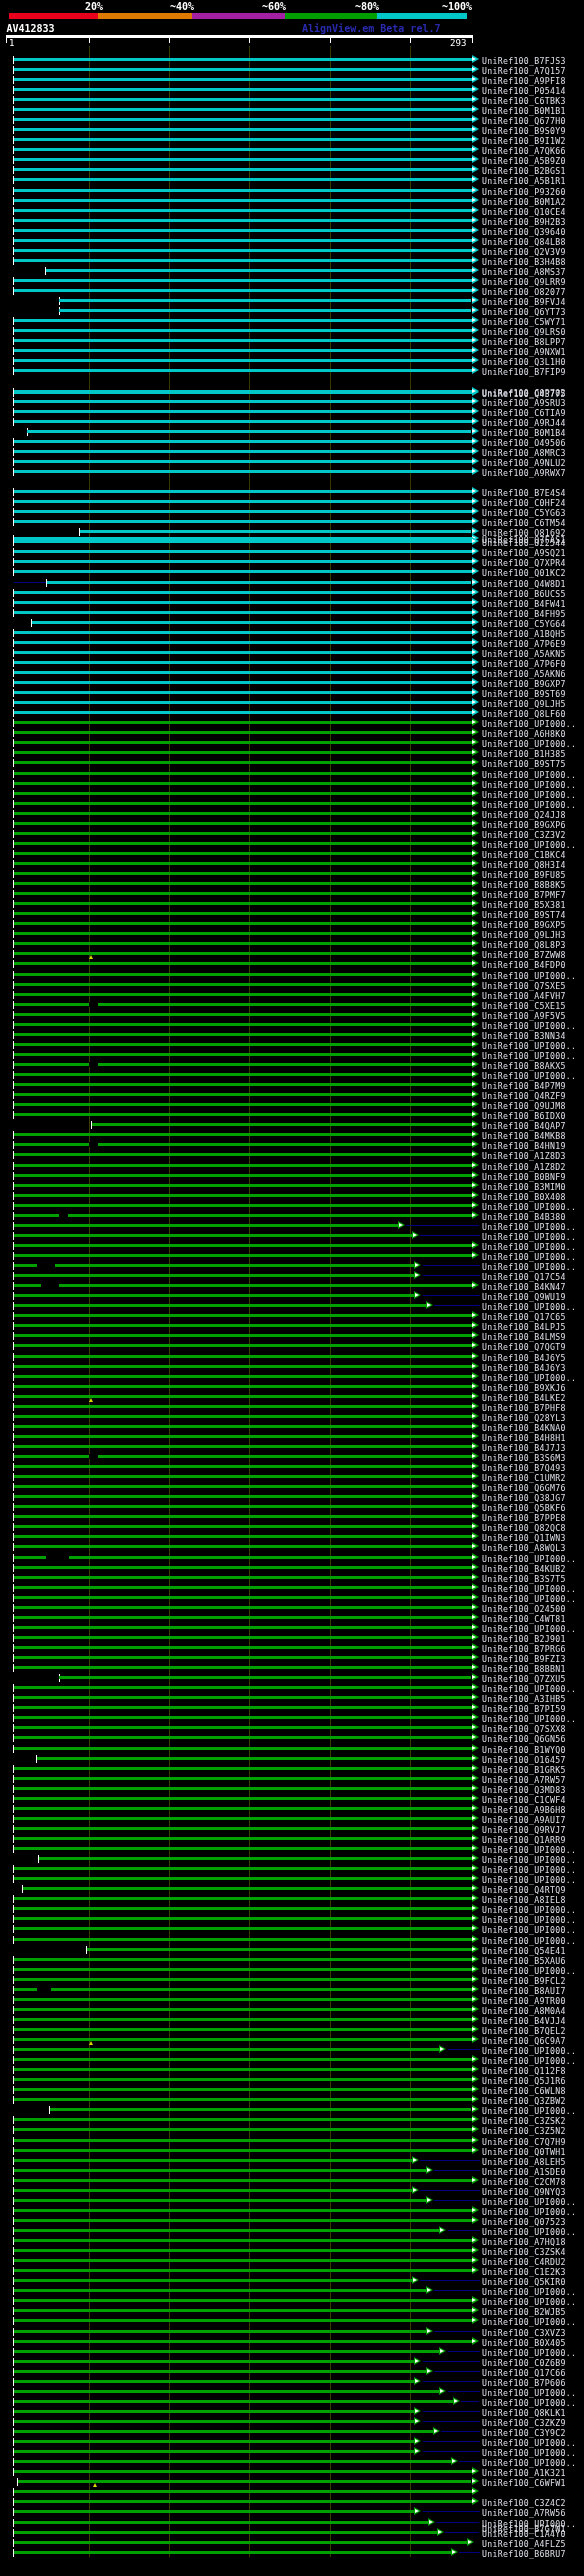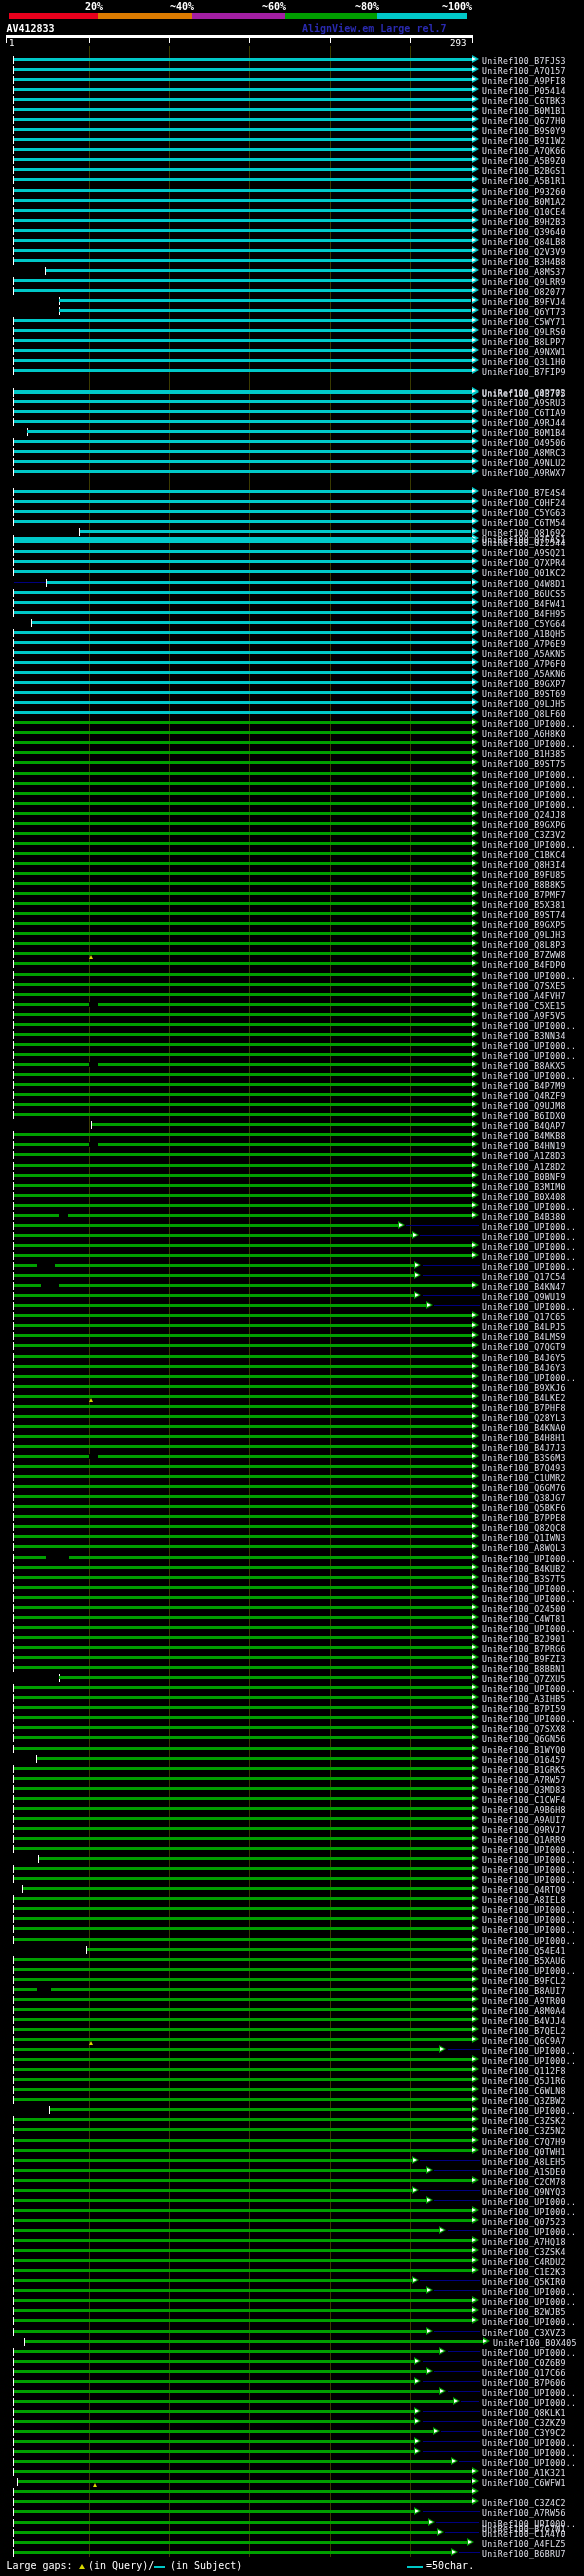--- a/index.html
+++ b/index.html
@@ -32,21 +32,21 @@
       <div class="abs scale-label" style="left: 170px;">~40%</div>
       <div class="abs seg" style="left: 192px; width: 93px; background: rgb(163, 31, 163);"></div>
       <div class="abs scale-label" style="left: 262px;">~60%</div>
       <div class="abs seg" style="left: 285px; width: 92px; background: rgb(0, 158, 0);"></div>
       <div class="abs scale-label" style="left: 355px;">~80%</div>
       <div class="abs seg" style="left: 377px; width: 90px; background: rgb(0, 200, 200);"></div>
       <div class="abs scale-label" style="left: 442px;">~100%</div>
     </div>
 
   <div class="abs" id="query-title">AV412833</div>
-  <div class="abs" id="app-version">AlignView.em Large rel.7</div>
+  <div class="abs" id="app-version">AlignView.em Beta rel.7</div>
 
   <div class="abs" id="ruler-bar"></div>
   <div class="abs ruler-tick" style="left:6.4px"></div>
   <div class="abs ruler-num" style="left:9.1px">1</div>
   <div class="abs ruler-num" style="left:450px">293</div>
   <div class="abs ruler-tick" style="left:472px"></div>
 
   <div id="plot">
       <div class="abs gridline" style="left: 89px;"></div>
       <div class="abs gridline" style="left: 169px;"></div>
@@ -1767,21 +1767,21 @@
         <div class="abs row-label" style="left: 482px; top: 0.9px;">UniRef100_UPI000..</div>
       </div>
       <div class="abs" style="left: 0px; top: 2327px; width: 585px; height: 10px;">
         <div class="abs" style="left: 12.8px; top: 0.9px; width: 0.9px; height: 8.2px; background: rgb(255, 255, 255);"></div>
         <div class="abs" style="left: 13.7px; top: 2.7px; width: 412px; height: 3.7px; background: rgb(0, 160, 0);"></div>
         <div class="abs" style="left: 426px; top: 0px; width: 0px; height: 0px; border-top: 4.6px solid transparent; border-bottom: 4.6px solid transparent; border-left: 7.3px solid rgb(0, 160, 0);"></div>
         <div class="abs" style="left: 427px; top: 1.8px; width: 0px; height: 0px; border-top: 2.7px solid transparent; border-bottom: 2.7px solid transparent; border-left: 4.6px solid rgb(255, 255, 255);"></div>
         <div class="abs" style="left: 434px; top: 3.7px; width: 46px; height: 1.8px; background: rgb(0, 0, 128);"></div>
         <div class="abs row-label" style="left: 482px; top: 0.9px;">UniRef100_C3XVZ3</div>
       </div>
-      <div class="abs" style="left: 11px; top: 2337px; width: 477px; height: 10px; padding-left: 10px;">
+      <div class="abs" style="left: 0px; top: 2337px; width: 477px; height: 10px; padding-left: 10px;">
         <div class="abs" style="left: 12.8px; top: 0.9px; width: 0.9px; height: 8.2px; background: rgb(255, 255, 255);"></div>
         <div class="abs" style="left: 13.7px; top: 2.7px; width: 458px; height: 3.7px; background: rgb(0, 160, 0);"></div>
         <div class="abs" style="left: 472px; top: 0px; width: 0px; height: 0px; border-top: 4.6px solid transparent; border-bottom: 4.6px solid transparent; border-left: 7.3px solid rgb(0, 160, 0);"></div>
         <div class="abs" style="left: 472px; top: 1.8px; width: 0px; height: 0px; border-top: 2.7px solid transparent; border-bottom: 2.7px solid transparent; border-left: 4.6px solid rgb(255, 255, 255);"></div>
         <div class="abs row-label" style="left: 482px; top: 0.9px;">UniRef100_B0X405</div>
       </div>
       <div class="abs" style="left: 0px; top: 2347px; width: 585px; height: 10px;">
         <div class="abs" style="left: 12.8px; top: 0.9px; width: 0.9px; height: 8.2px; background: rgb(255, 255, 255);"></div>
         <div class="abs" style="left: 13.7px; top: 2.7px; width: 426px; height: 3.7px; background: rgb(0, 160, 0);"></div>
         <div class="abs" style="left: 439px; top: 0px; width: 0px; height: 0px; border-top: 4.6px solid transparent; border-bottom: 4.6px solid transparent; border-left: 7.3px solid rgb(0, 160, 0);"></div>
@@ -1942,28 +1942,19 @@
       <div class="abs" style="left: 0px; top: 2548px; width: 585px; height: 10px;">
         <div class="abs" style="left: 12.8px; top: 0.9px; width: 0.9px; height: 8.2px; background: rgb(255, 255, 255);"></div>
         <div class="abs" style="left: 13.7px; top: 2.7px; width: 437px; height: 3.7px; background: rgb(0, 160, 0);"></div>
         <div class="abs" style="left: 451px; top: 0px; width: 0px; height: 0px; border-top: 4.6px solid transparent; border-bottom: 4.6px solid transparent; border-left: 7.3px solid rgb(0, 160, 0);"></div>
         <div class="abs" style="left: 452px; top: 1.8px; width: 0px; height: 0px; border-top: 2.7px solid transparent; border-bottom: 2.7px solid transparent; border-left: 4.6px solid rgb(255, 255, 255);"></div>
         <div class="abs" style="left: 459px; top: 3.7px; width: 20.6px; height: 1.8px; background: rgb(0, 0, 128);"></div>
         <div class="abs row-label" style="left: 482px; top: 0.9px;">UniRef100_B6BRU7</div>
       </div>
     </div>
 
-  <div class="abs" id="legend">
-    <span class="abs leg-txt" style="left:6.4px">Large gaps:</span>
-    <span class="abs tri-up" style="left:79px;top:3.7px"></span>
-    <span class="abs leg-txt" style="left:88px">(in Query)/</span>
-    <span class="abs cyan-dash" style="left:154px;top:6.4px;width:11px"></span>
-    <span class="abs leg-txt" style="left:170px">(in Subject)</span>
-    <span class="abs cyan-dash" style="left:407px;top:5.5px;width:15.5px;height:2.7px"></span>
-    <span class="abs leg-txt" style="left:426px">=50char.</span>
-  </div>
 <div class="abs ruler-tick" style="left: 89px;"></div>
     <div class="abs ruler-tick" style="left: 169px;"></div>
     <div class="abs ruler-tick" style="left: 249px;"></div>
     <div class="abs ruler-tick" style="left: 330px;"></div>
     <div class="abs ruler-tick" style="left: 410px;"></div>
   </div>
 
 
 </body></html>

